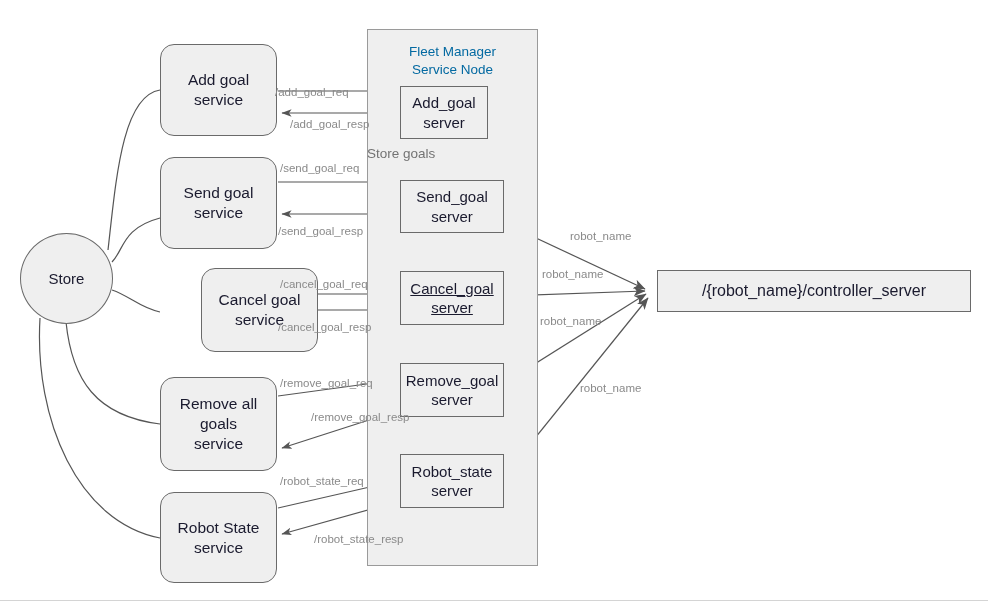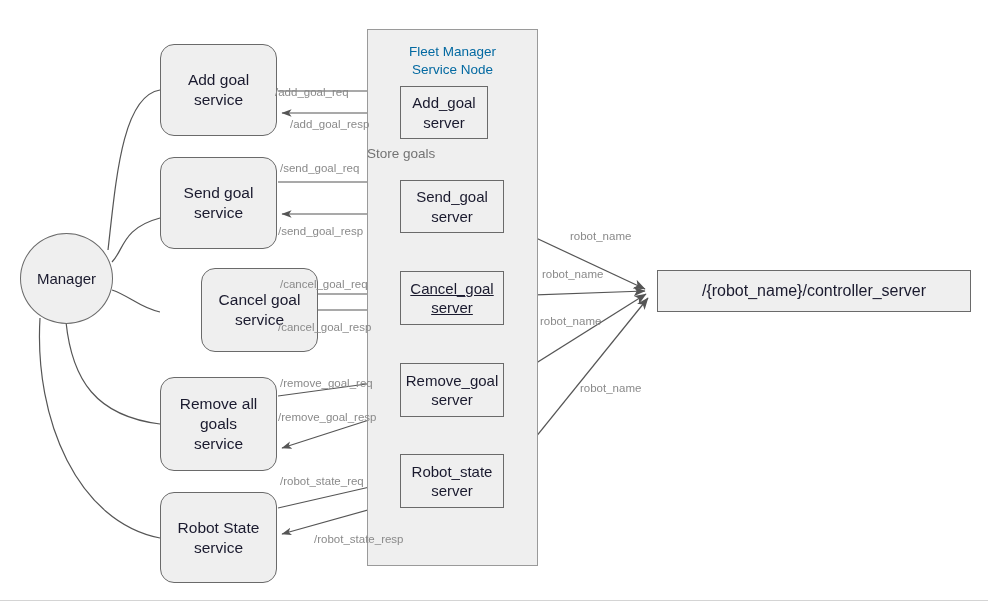--- a/index.html
+++ b/index.html
@@ -136,21 +136,21 @@
       <path d="M506,382 L646,294" marker-end="url(#arrowbig)"></path>
       <path d="M506,474 L648,298" marker-end="url(#arrowbig)"></path>
     </g>
   </svg>
 
   <div class="panel" style="left:367px; top:29px; width:171px; height:537px;"></div>
   <div class="panel-title" style="left:367px; top:43px; width:171px;">Fleet Manager
 Service Node</div>
   <div class="panel-sub" style="left:367px; top:146px; width:171px;">Store goals</div>
 
-  <div class="node client-circle" style="left:20px; top:233px; width:93px; height:91px;">Manager</div>
+  <div class="node client-circle" style="left:20px; top:233px; width:93px; height:91px;">Store</div>
 
   <div class="node svc-box" style="left:160px; top:44px; width:117px; height:92px;">Add goal
 service</div>
   <div class="node svc-box" style="left:160px; top:157px; width:117px; height:92px;">Send goal
 service</div>
   <div class="node svc-box" style="left:160px; top:268px; width:117px; height:84px;margin-left:41px;">Cancel goal
 service</div>
   <div class="node svc-box" style="left:160px; top:377px; width:117px; height:94px;">Remove all
 goals
 service</div>
@@ -173,21 +173,21 @@
   <div class="edge-label" style="left:275px; top:75px;margin-top:12px;">/add_goal_req</div>
   <div class="edge-label" style="left:290px; top:119px;">/add_goal_resp</div>
 
   <div class="edge-label" style="left:280px; top:163px;">/send_goal_req</div>
   <div class="edge-label" style="left:278px; top:226px;">/send_goal_resp</div>
 
   <div class="edge-label" style="left:280px; top:279px;">/cancel_goal_req</div>
   <div class="edge-label" style="left:278px; top:322px;">/cancel_goal_resp</div>
 
   <div class="edge-label" style="left:280px; top:378px;">/remove_goal_req</div>
-  <div class="edge-label" style="left:278px; top:412px;">/remove_goal_resp</div>
+  <div class="edge-label" style="left:278px; top:412px;padding-left:33px;">/remove_goal_resp</div>
 
   <div class="edge-label" style="left:280px; top:476px;">/robot_state_req</div>
   <div class="edge-label" style="left:297px; top:534px;margin-left:17px;">/robot_state_resp</div>
 
   <div class="edge-label" style="left:570px; top:231px;">robot_name</div>
   <div class="edge-label" style="left:542px; top:269px;">robot_name</div>
   <div class="edge-label" style="left:540px; top:316px;">robot_name</div>
   <div class="edge-label" style="left:580px; top:383px;">robot_name</div>
 
   <div class="footer-rule" style="top:600px;"></div>

